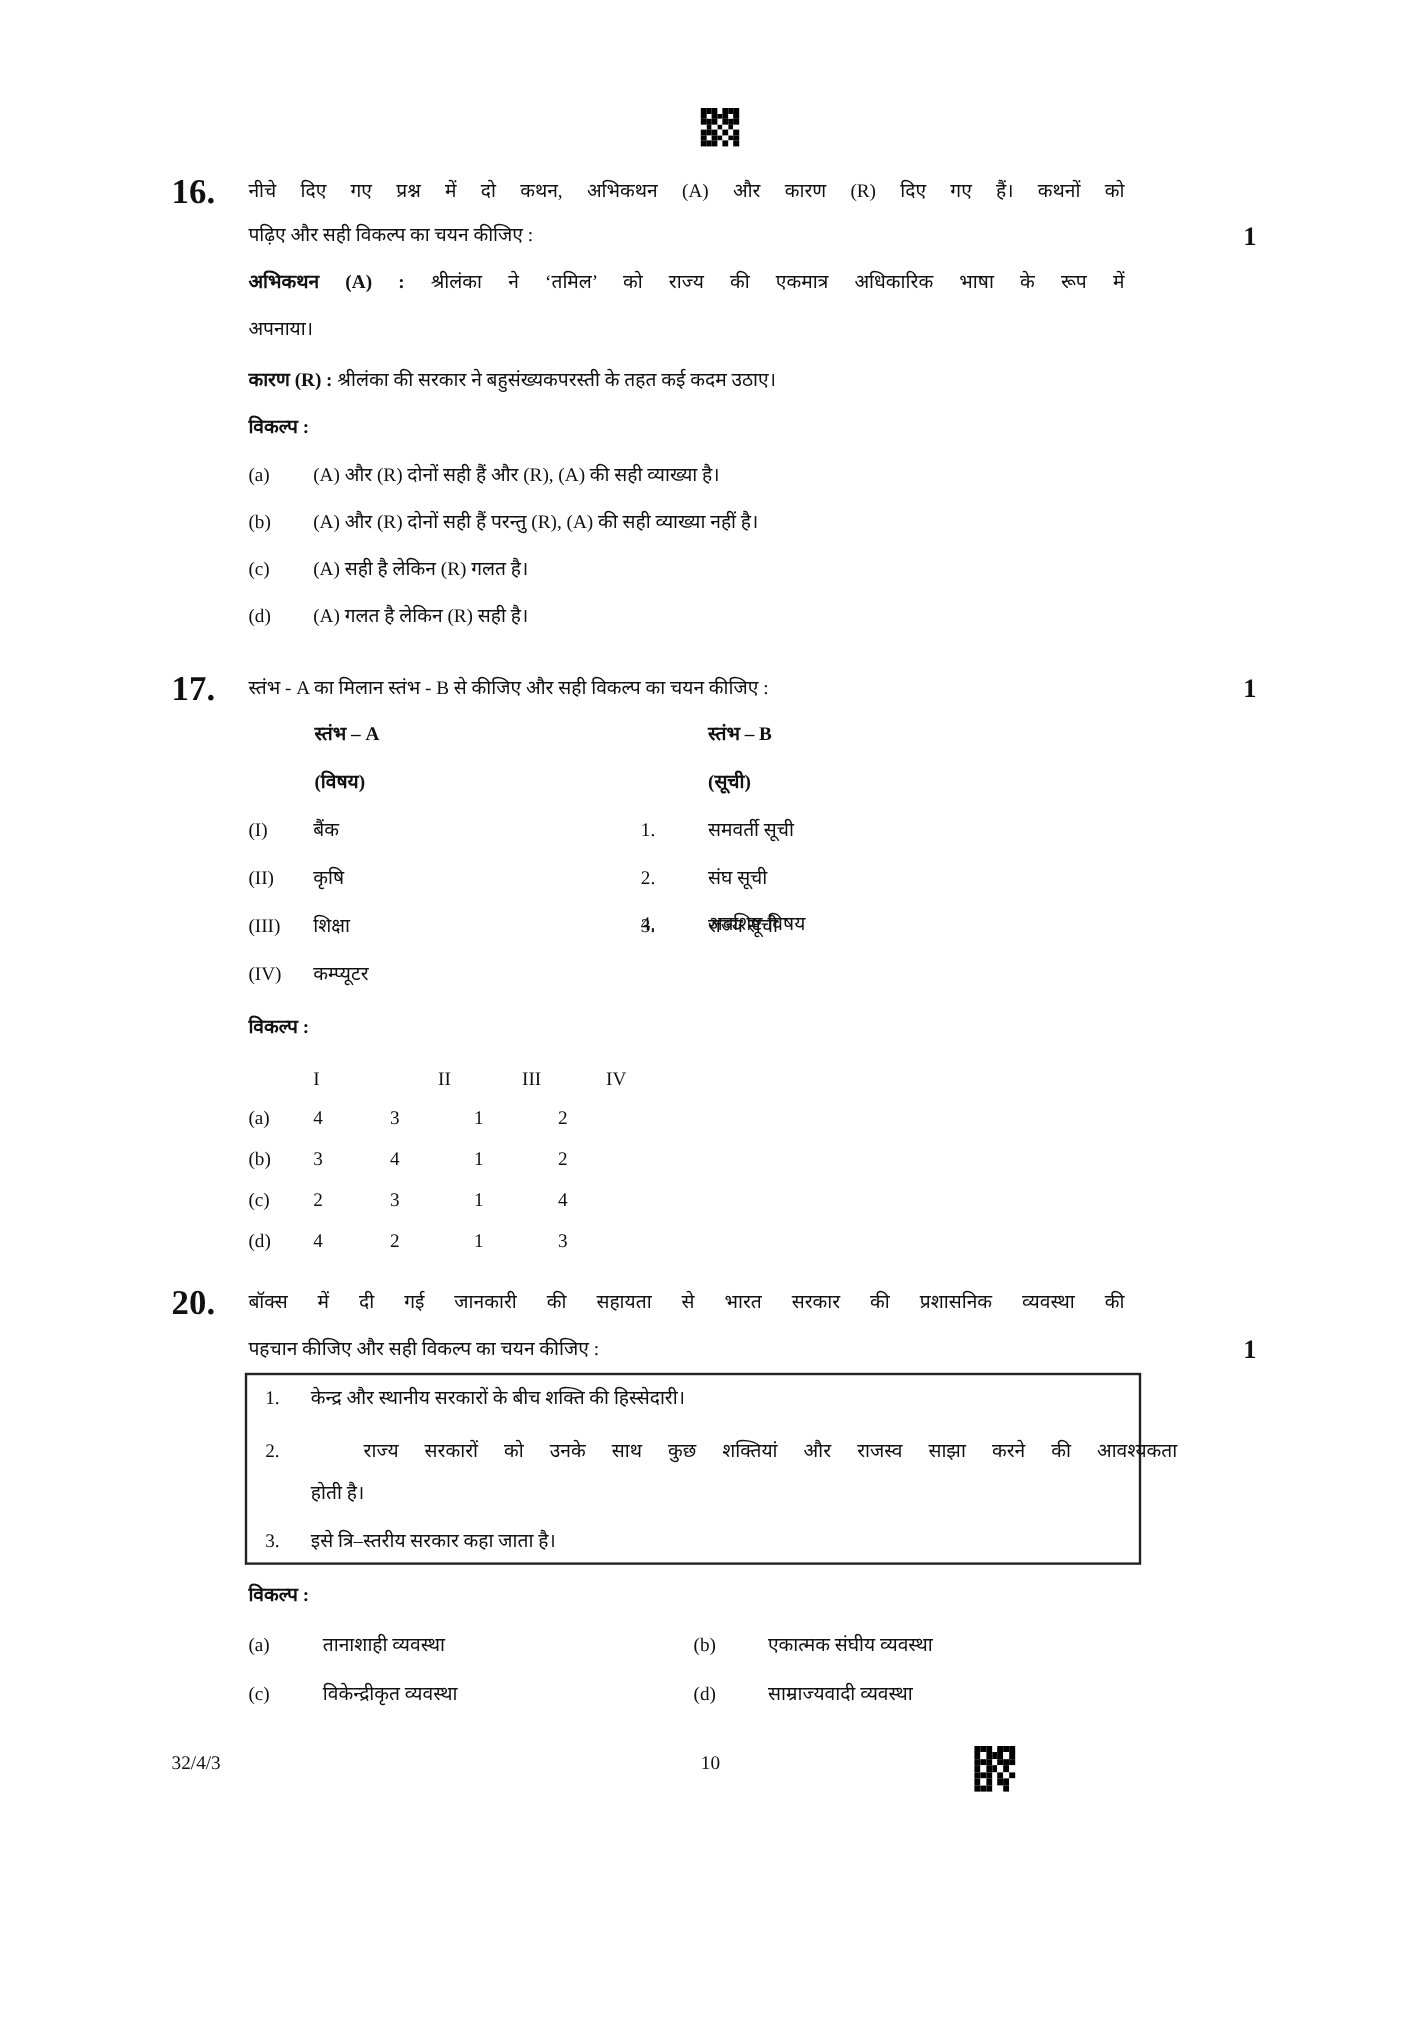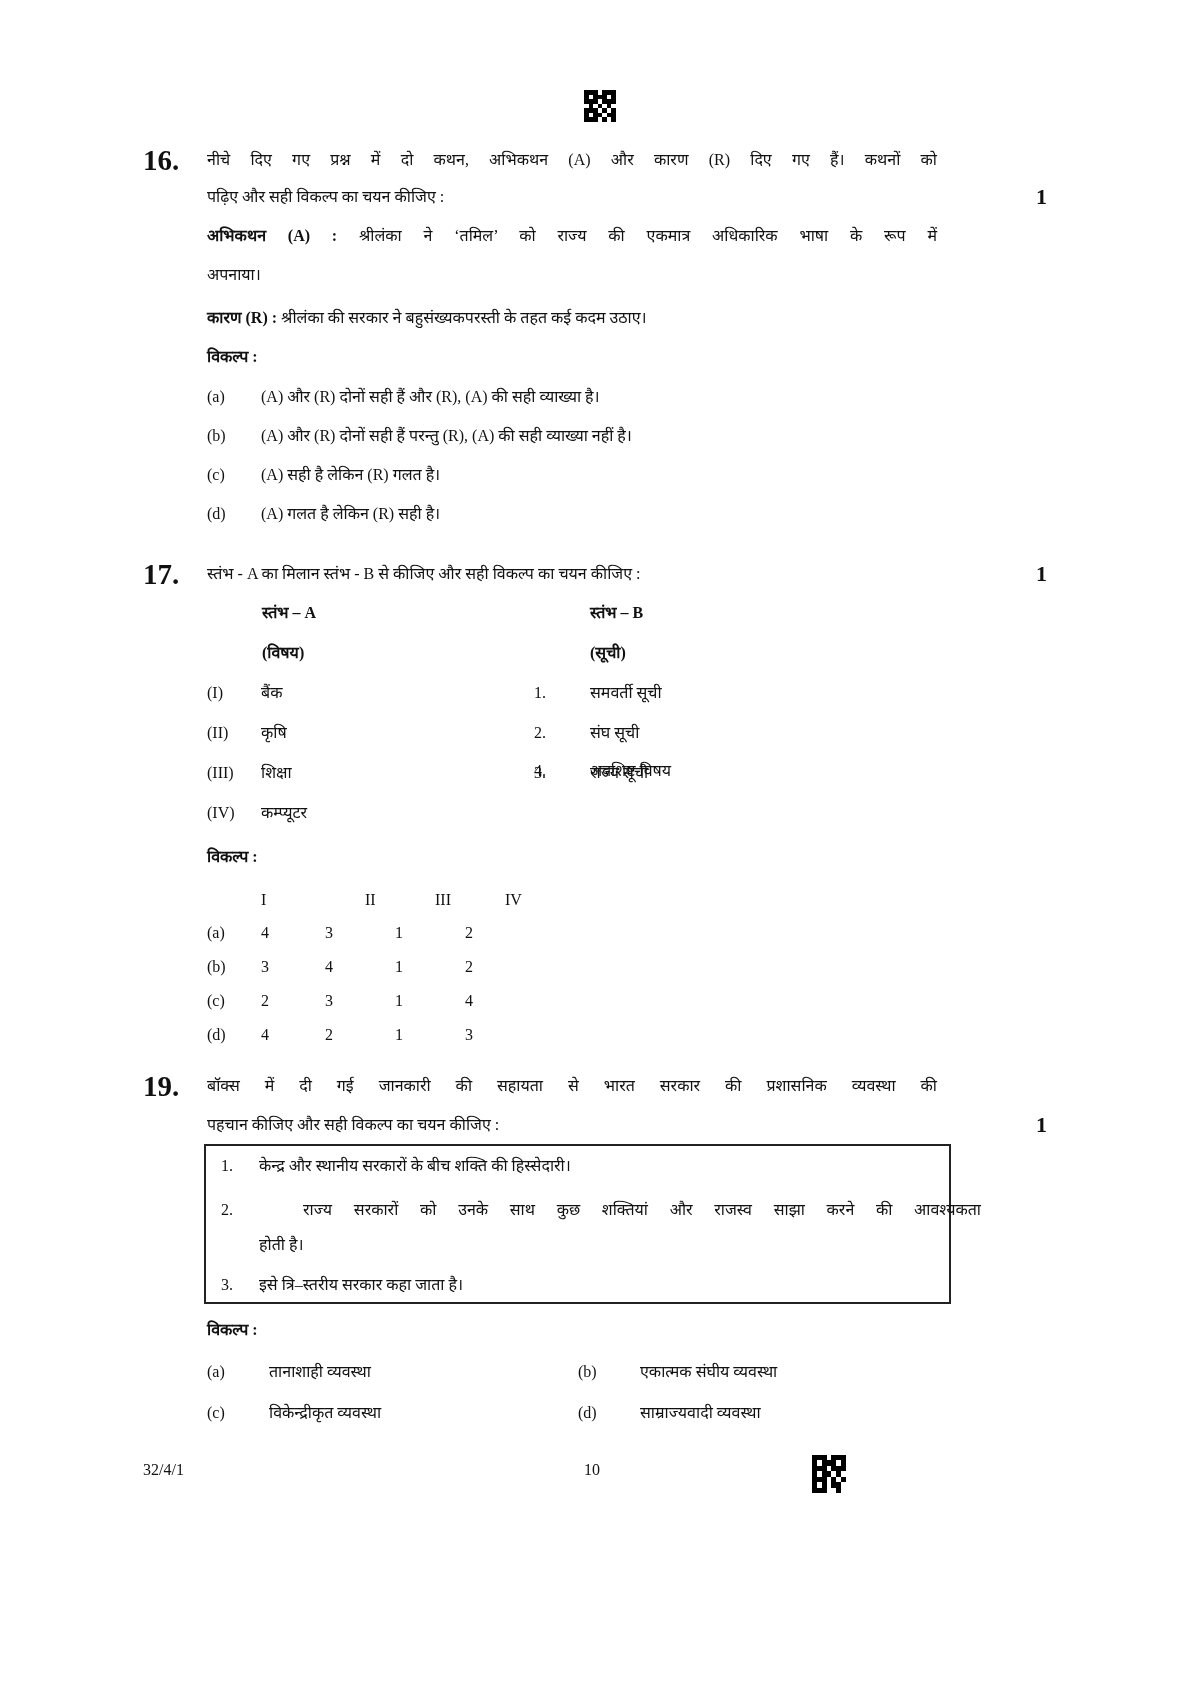--- a/index.html
+++ b/index.html
@@ -123,39 +123,39 @@
 <div class="abs txt" style="left:207px; top:953px;text-decoration:underline;">
   <span style="display:inline-block; width:54px;">(b)</span><span style="display:inline-block; width:64px;">3</span><span style="display:inline-block; width:70px;">4</span><span style="display:inline-block; width:70px;">1</span><span style="display:inline-block; width:50px;">2</span>
 </div>
 <div class="abs txt" style="left:207px; top:987px;">
   <span style="display:inline-block; width:54px;">(c)</span><span style="display:inline-block; width:64px;">2</span><span style="display:inline-block; width:70px;">3</span><span style="display:inline-block; width:70px;">1</span><span style="display:inline-block; width:50px;">4</span>
 </div>
 <div class="abs txt" style="left:207px; top:1021px;">
   <span style="display:inline-block; width:54px;">(d)</span><span style="display:inline-block; width:64px;">4</span><span style="display:inline-block; width:70px;">2</span><span style="display:inline-block; width:70px;">1</span><span style="display:inline-block; width:50px;">3</span>
 </div>
 
-<div class="abs txt qnum" style="left:143px; top:1072px;">19.</div>
+<div class="abs txt qnum" style="left:143px; top:1072px;">20.</div>
 <div class="abs txt" style="left:207px; top:1072px; width:730px; text-align:justify; text-align-last:justify;">बॉक्स में दी गई जानकारी की सहायता से भारत सरकार की प्रशासनिक व्यवस्था की</div>
 <div class="abs txt" style="left:207px; top:1111px;">पहचान कीजिए और सही विकल्प का चयन कीजिए :</div>
 <div class="abs txt marks" style="left:1036px; top:1111px;">1</div>
 
 <div class="box" style="left:204px; top:1144px; width:743px; height:156px;"></div>
 <div class="abs txt" style="left:221px; top:1152px;"><span style="display:inline-block; width:38px;">1.</span><span>केन्द्र और स्थानीय सरकारों के बीच शक्ति की हिस्सेदारी।</span></div>
 <div class="abs txt" style="left:221px; top:1196px;"><span style="display:inline-block; width:38px;">2.</span><span style="display:inline-block; width:678px; text-align:justify; text-align-last:justify;margin-left:44px;">राज्य सरकारों को उनके साथ कुछ शक्तियां और राजस्व साझा करने की आवश्यकता</span></div>
 <div class="abs txt" style="left:259px; top:1231px;">होती है।</div>
 <div class="abs txt" style="left:221px; top:1271px;"><span style="display:inline-block; width:38px;">3.</span><span>इसे त्रि–स्तरीय सरकार कहा जाता है।</span></div>
 
 <div class="abs txt bold" style="left:207px; top:1316px;">विकल्प :</div>
 
 <div class="abs txt" style="left:207px; top:1358px;"><span style="display:inline-block; width:62px;">(a)</span><span>तानाशाही व्यवस्था</span></div>
 <div class="abs txt" style="left:578px; top:1358px;"><span style="display:inline-block; width:62px;">(b)</span><span>एकात्मक संघीय व्यवस्था</span></div>
 <div class="abs txt" style="left:207px; top:1399px;"><span style="display:inline-block; width:62px;">(c)</span><span>विकेन्द्रीकृत व्यवस्था</span></div>
 <div class="abs txt" style="left:578px; top:1399px;"><span style="display:inline-block; width:62px;">(d)</span><span>साम्राज्यवादी व्यवस्था</span></div>
 
-<div class="abs txt" style="left:143px; top:1456px;">32/4/1</div>
+<div class="abs txt" style="left:143px; top:1456px;">32/4/3</div>
 <div class="abs txt" style="left:584px; top:1456px;text-align:center;">10</div>
 <div class="qr" style="left:812px; top:1455px; width:34px; height:38px;">
   <span></span>
     <span></span>
     <span></span>
     <span class="w"></span>
     <span></span>
     <span></span>
     <span></span>
   <span></span>

